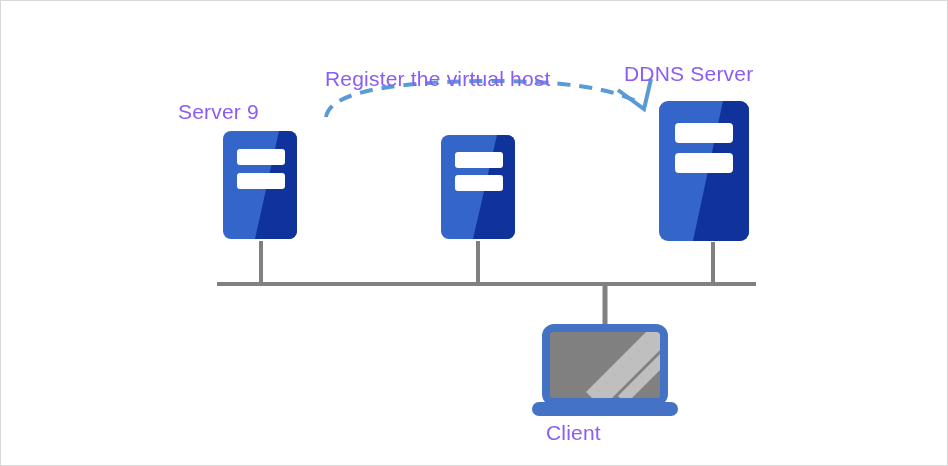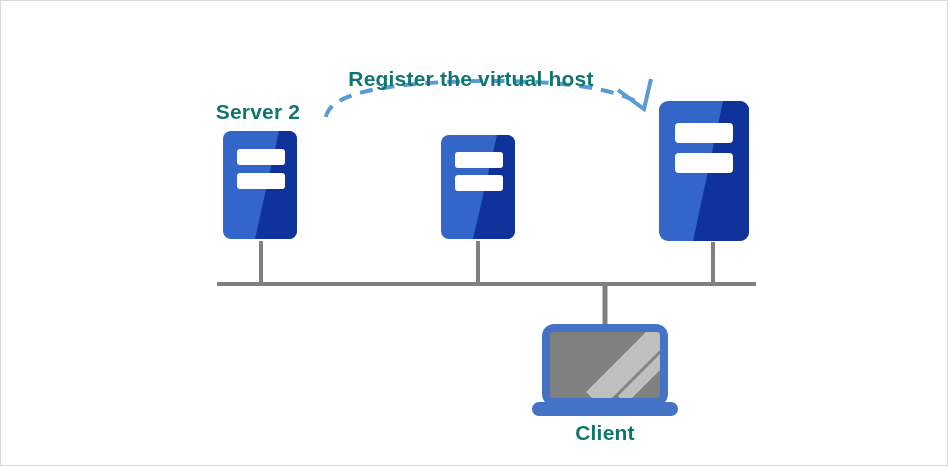--- a/index.html
+++ b/index.html
@@ -21,39 +21,37 @@
   }
   #diagram-svg {
     position: absolute;
     left: 0;
     top: 0;
     width: 948px;
     height: 466px;
   }
   .label {
     position: absolute;
-    color: #0f766e;
+    color: #8b5cf6;
     font-size: 21px;
     line-height: 26px;
-    text-align: center;
     white-space: pre;
     letter-spacing: 0.2px;
-    font-weight: bold;
   }
   #annotation-text {
     left: 324px;
     top: 10px;
     width: 292px;
     font-size: 21px;
     line-height: 27px;
   }
   #label-server-1 { left: 177px; top: 98px; width: 160px; }
   #label-server-2 { left: 395px; top: 98px; width: 160px; }
   #label-ddns-server { left: 623px; top: 60px; width: 200px; }
-  #label-client { left: 524px; top: 419px; width: 160px; }
+  #label-client { left: 545px; top: 419px; width: 160px; }
 </style>
 </head>
 <body>
 
 <div id="canvas">
 
   <svg id="diagram-svg" viewBox="0 0 948 466" xmlns="http://www.w3.org/2000/svg">
     <defs>
 
       <clipPath id="clip-srv1">
@@ -128,19 +126,20 @@
     <g>
       <path d="M 325 116 Q 330 82 480 80 Q 600 79 640 103" fill="none" stroke="#5b9bd5" stroke-width="4" stroke-linecap="butt" stroke-dasharray="13 9"></path>
       <polyline points="617,89 643,108 650,78" fill="none" stroke="#5b9bd5" stroke-width="4" stroke-linecap="butt" stroke-linejoin="miter"></polyline>
     </g>
   </svg>
 
   <div class="label" id="annotation-text">
     <div>Register the virtual host</div>
   </div>
 
-  <div class="label" id="label-server-1">Server 2</div>
+  <div class="label" id="label-server-1">Server 9</div>
 
 
+  <div class="label" id="label-ddns-server">DDNS Server</div>
 
   <div class="label" id="label-client">Client</div>
 
 </div>
 
 </body></html>

